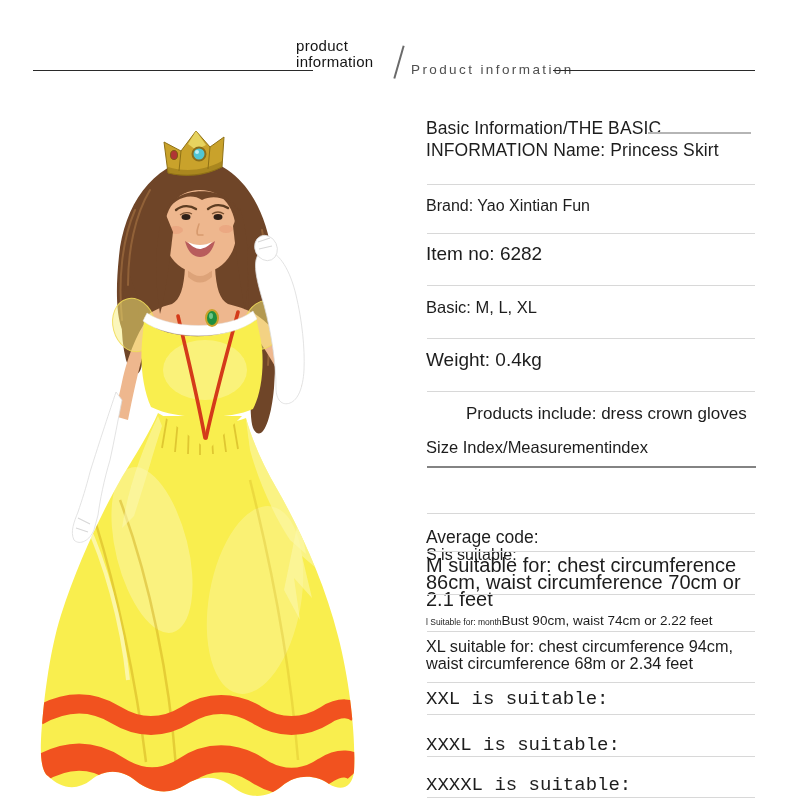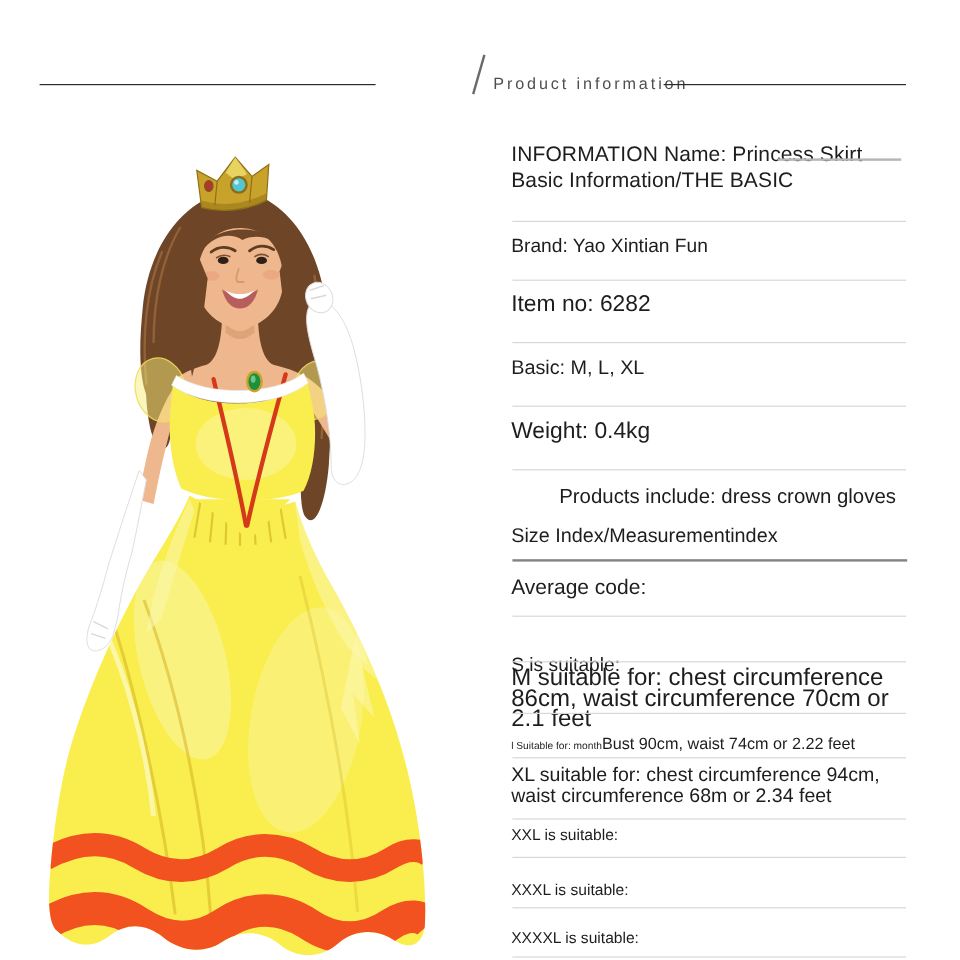--- a/index.html
+++ b/index.html
@@ -28,23 +28,23 @@
   
   .info{position:absolute;left:426px;top:0;width:330px;color:var(--text-dark);}
   .row{position:absolute;left:0;width:330px;}
   .div{position:absolute;left:1px;width:328px;height:1px;background:var(--divider);}
   .div-dark{position:absolute;left:1px;width:329px;height:1.5px;background:#838383;}
   .deco{position:absolute;height:1.5px;background:var(--deco-line);}
   .t-title{font-size:17.5px;line-height:22px;letter-spacing:.1px;}
   .t-16{font-size:16px;}
   .t-165{font-size:16.5px;}
   .t-17{font-size:17px;margin-left:40px;}
-  .t-175{font-size:17.5px;}
+  .t-175{font-size:17.5px;margin-top:48px;}
   .t-19{font-size:19px;}
-  .t-155{font-size:13px;}
+  .t-155{font-size:19px;font-family:Liberation Mono, monospace;}
   .t-2line{font-size:20px;line-height:16.8px;}
   .t-small-prefix{font-size:8.5px;letter-spacing:0;}
   .t-small-main{font-size:13.5px;}
 
   
   .photo{position:absolute;left:0;top:120px;width:400px;height:680px;}
   svg .skin{fill:var(--skin);}
   svg .hair{fill:var(--hair-brown);}
   svg .hairhl{stroke:var(--hair-light);stroke-width:2;fill:none;opacity:.75;stroke-linecap:round;}
   svg .dress{fill:var(--dress-yellow);}
@@ -55,20 +55,24 @@
   svg .gather{stroke:rgba(190,150,15,.45);stroke-width:1.8;fill:none;}
   svg .fold{stroke:rgba(205,165,25,.45);stroke-width:2.5;fill:none;}
   svg .tulle{fill:#fbf7b0;opacity:.55;}
 </style>
 </head>
 <body>
 
 <div class="canvas">
 
   <div class="hline hline-left"></div>
+  <div class="hdr-left">
+    <div>product</div>
+    <div>information</div>
+  </div>
   <div class="hdr-slash"></div>
   <div class="hdr-right">Product information</div>
   <div class="hline hline-right"></div>
 
   <div class="photo">
     <svg width="400" height="680" viewBox="0 0 400 680">
       <defs>
         <clipPath id="skirtClip">
           <path d="M158,293 C150,312 136,334 122,357 C102,392 78,442 61,495 C49,533 43,585 41,620 C40,641 43,653 48,656 C61,669 77,671 91,660 C105,649 121,649 136,661 C151,673 170,675 185,665 C200,655 218,655 233,667 C248,679 267,679 282,666 C296,654 315,654 329,664 C342,672 352,667 354,652 C356,618 350,562 338,516 C325,464 301,411 277,369 C263,345 252,320 246,298 C222,307 180,307 158,293 Z"></path>
         </clipPath>
@@ -171,22 +175,22 @@
       <g>
         <path class="glove" d="M268,130 C280,134 290,150 296,175 C302,200 305,228 304,250 C303,268 298,280 290,283 C282,286 276,280 276,268 C276,246 272,215 264,185 C258,165 254,150 256,140 C258,132 262,128 268,130 Z"></path>
         <ellipse class="glove" cx="266" cy="128" rx="11" ry="13" transform="rotate(-25 266 128)"></ellipse>
         <path d="M258,122 L270,118 M259,129 L272,126" stroke="#d8d8d8" stroke-width="1.2" fill="none"></path>
       </g>
     </svg>
   </div>
 
   <div class="info">
     <div class="row t-title" style="top:117px">
+      <div>Basic Information/THE BASIC</div>
       <div>INFORMATION Name: Princess Skirt</div>
-      <div>Basic Information/THE BASIC</div>
     </div>
     <div class="deco" style="top:132px;left:222px;width:103px"></div>
 
     <div class="div" style="top:184px"></div>
     <div class="row t-16" style="top:197px">Brand: Yao Xintian Fun</div>
 
     <div class="div" style="top:233px"></div>
     <div class="row t-19" style="top:243px">Item no: 6282</div>
 
     <div class="div" style="top:285px"></div>

